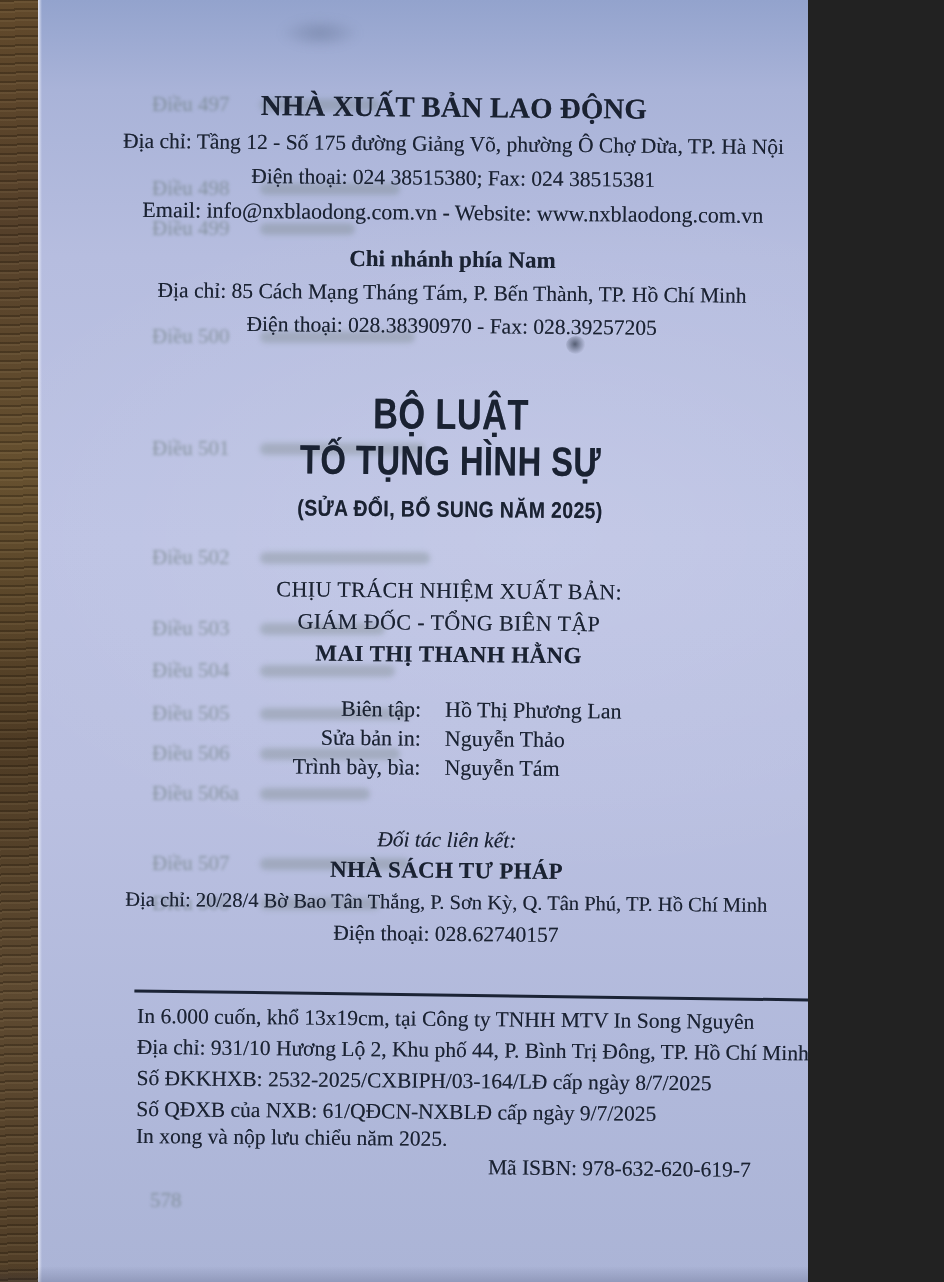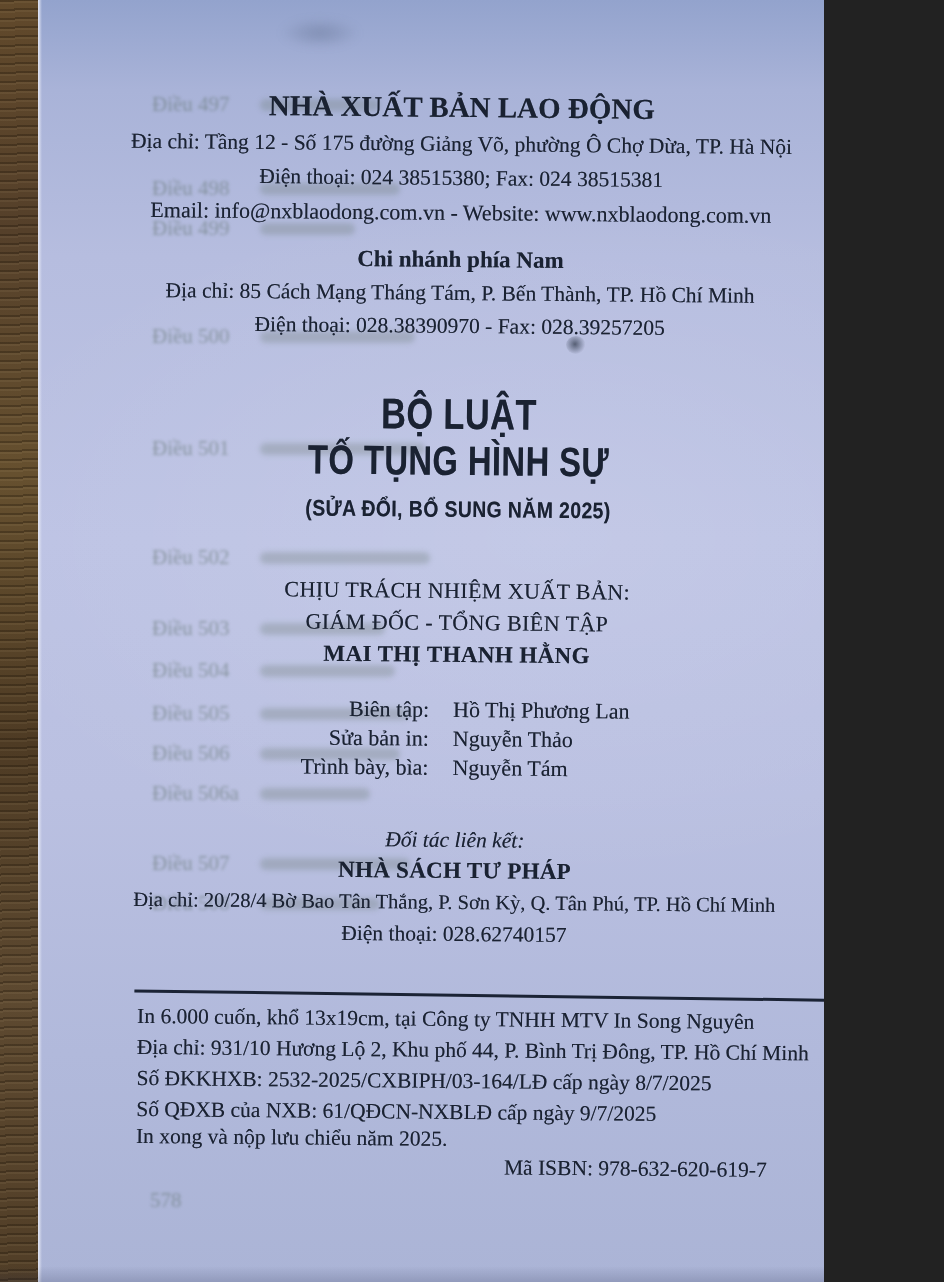--- a/index.html
+++ b/index.html
@@ -1,20 +1,19 @@
 <!DOCTYPE html>
 <html><head>
 <meta charset="utf-8">
 <style>
   html,body{margin:0;padding:0;background:#222;}
   .scene{
     position:relative;width:808px;height:1282px;overflow:hidden;
     font-family:"Liberation Serif","DejaVu Serif",serif;
     background:#b7bedf;
-    padding-left:16px;
   }
   
   .wood{
     position:absolute;left:0;top:0;bottom:0;width:40px;
     background:
       repeating-linear-gradient(178deg, rgba(20,12,2,.28) 0 2px, rgba(255,230,180,.06) 2px 4px, rgba(0,0,0,0) 4px 9px),
       linear-gradient(180deg,#61492b 0%,#55402a 18%,#66502f 37%,#4e3b24 58%,#5d4930 78%,#513e27 100%);
   }
   
   .page{

